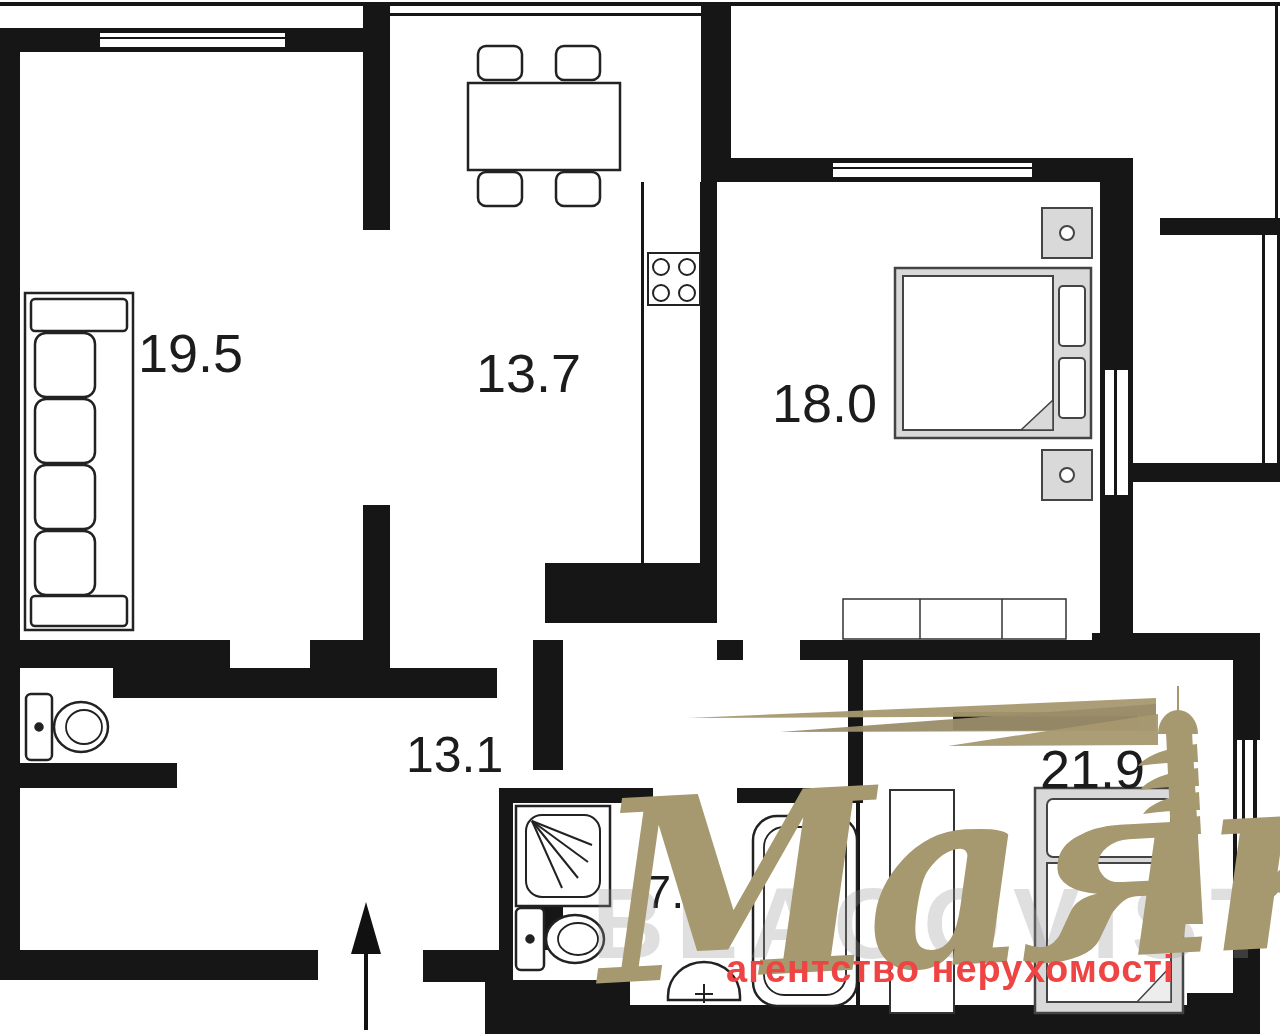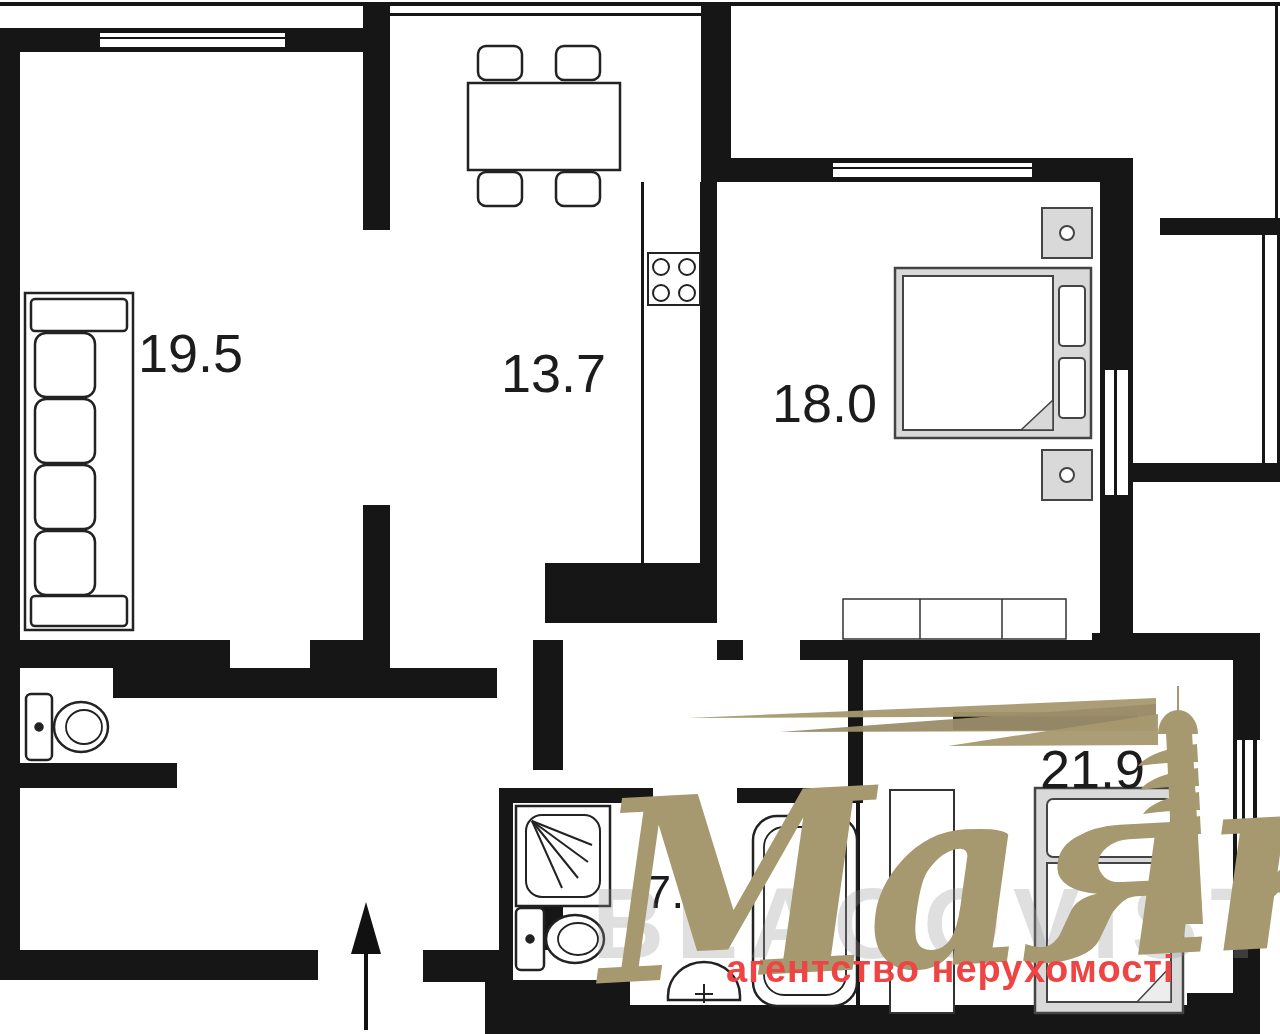--- a/index.html
+++ b/index.html
@@ -6,21 +6,21 @@
   #stage{
     position:relative;width:1280px;height:1034px;background:#ffffff;
     overflow:hidden;font-family:"Liberation Sans", sans-serif;
   }
   #stage svg{position:absolute;left:0;top:0;}
   .room-label{
     position:absolute;color:#1c1c1c;font-family:"Liberation Sans", sans-serif;
     font-weight:400;white-space:nowrap;z-index:3;
   }
   .lbl-living  {left:138px;top:322px;font-size:54px;}
-  .lbl-kitchen {left:501px;top:342px;font-size:54px;}
+  .lbl-kitchen {left:476px;top:342px;font-size:54px;}
   .lbl-bedroom {left:772px;top:372px;font-size:54px;}
   .lbl-hallway {left:406px;top:726px;font-size:50px;}
   .lbl-bath    {left:645px;top:864px;font-size:47px;text-align:right;}
   .lbl-bedroom2{left:1040px;top:738px;font-size:54px;}
   .wm-blagovist{
     position:absolute;left:592px;top:866px;z-index:4;
     font-size:100px;font-weight:bold;letter-spacing:12px;
     color:rgba(150,150,150,0.30);white-space:nowrap;
   }
   #wm-gfx{z-index:5;}
@@ -228,20 +228,21 @@
       <g stroke="#111111">
         <line x1="366" y1="1030" x2="366" y2="945" stroke-width="4"></line>
         <polygon points="366,902 351,954 381,954" fill="#111111" stroke="none"></polygon>
       </g>
     </g>
   </svg>
 
   <div class="room-label lbl-living">19.5</div>
   <div class="room-label lbl-kitchen">13.7</div>
   <div class="room-label lbl-bedroom">18.0</div>
+  <div class="room-label lbl-hallway">13.1</div>
   <div class="room-label lbl-bath">7.2</div>
   <div class="room-label lbl-bedroom2">21.9</div>
 
   <div class="wm-blagovist">BLAGOVIST</div>
 
   <svg id="wm-gfx" width="1280" height="1034" viewBox="0 0 1280 1034">
     <g fill="#a6986f">
       <polygon points="688,718 1156,698 1156,716" opacity="0.95"></polygon>
       <polygon points="780,732 1156,704 1156,731" fill="#9b8d6a" opacity="0.95"></polygon>
       <polygon points="948,746 1158,714 1158,745" opacity="0.95"></polygon>

